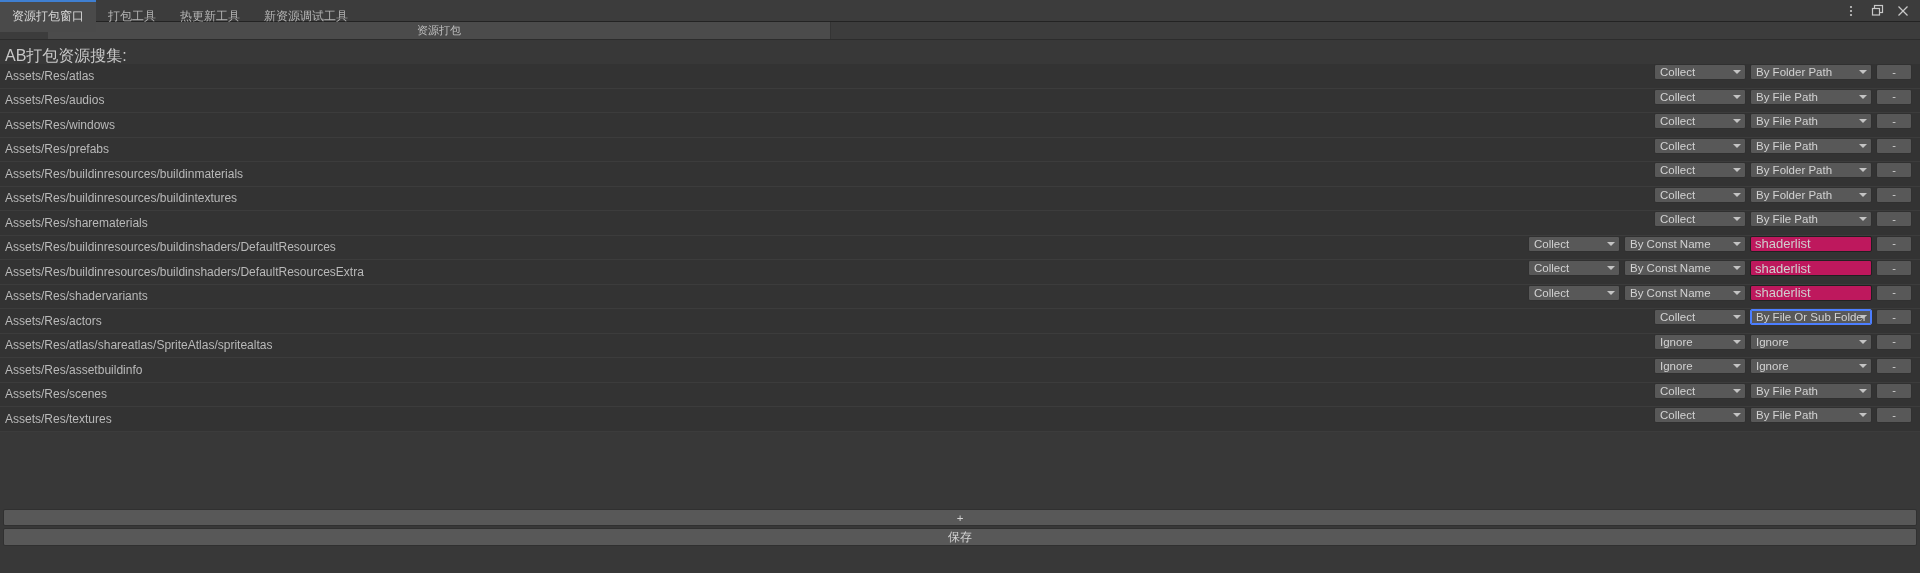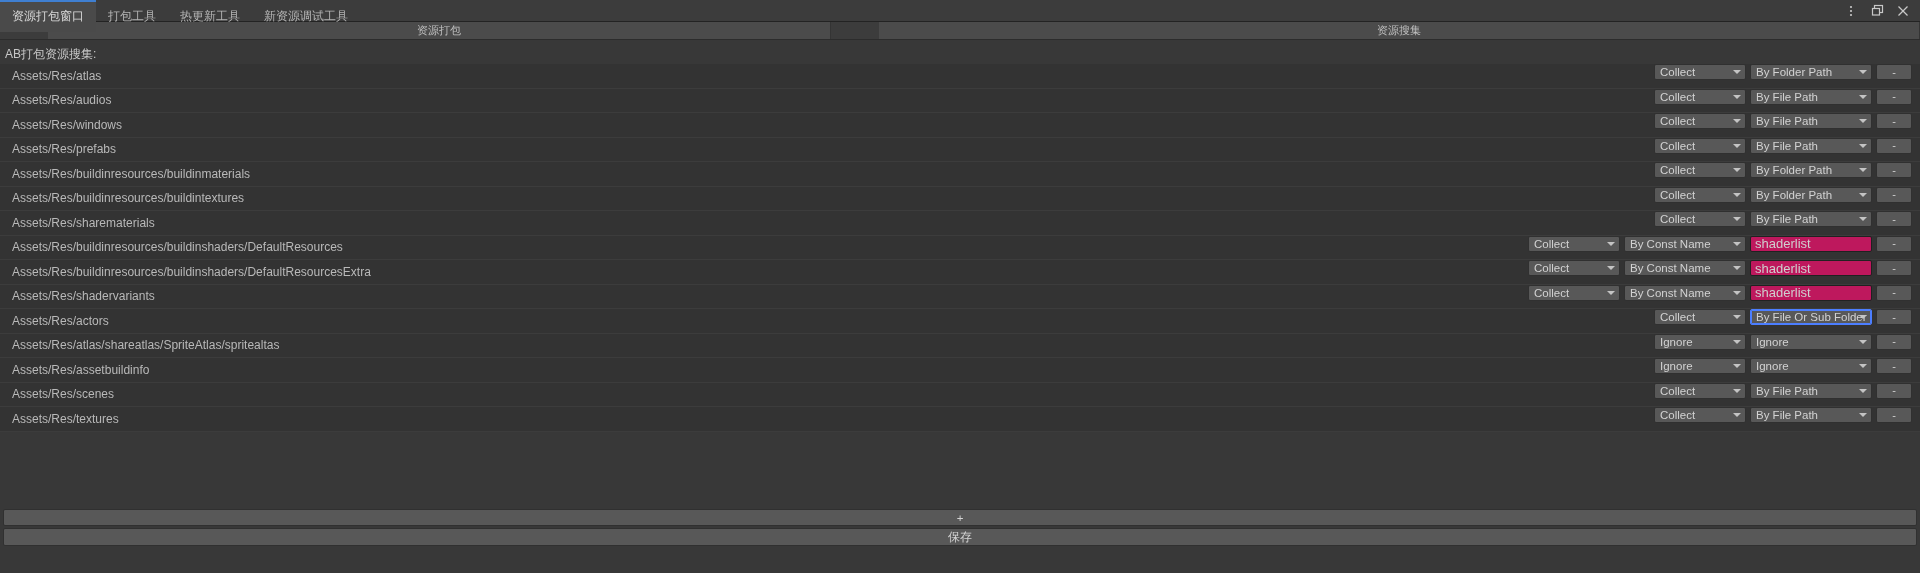--- a/index.html
+++ b/index.html
@@ -80,41 +80,41 @@
   .seg-collect { flex: 1; }
 
   
   .panel {
     background: #383838;
     height: 533px;
     position: relative;
   }
 
   .panel-title {
-    font-size: 12px;
+    font-size: 16px;
     color: #c8c8c8;
     padding: 6px 0 5px 5px;
     height: 24px;
     cursor: default;
   }
 
   
   .rows { }
   .row {
     position: relative;
     height: 24.5px;
     background: #333333;
     border-bottom: 1px solid #3c3c3c;
     display: flex;
     align-items: center;
   }
   .row-path {
     font-size: 12px;
     color: #b9b9b9;
-    padding-left: 12px;
+    padding-left: 5px;
     white-space: nowrap;
     cursor: default;
   }
 
   .row-controls {
     position: absolute;
     top: 0;
     right: 8px;
     height: 100%;
     display: flex;
@@ -238,21 +238,20 @@
       <svg width="12" height="12" viewBox="0 0 12 12">
         <line x1="1.5" y1="1.5" x2="10.5" y2="10.5" stroke="#c8c8c8" stroke-width="1.3"></line>
         <line x1="10.5" y1="1.5" x2="1.5" y2="10.5" stroke="#c8c8c8" stroke-width="1.3"></line>
       </svg>
     </div>
   </div>
 </div>
 
 <div class="section-bar">
   <div class="seg seg-pack">资源打包</div>
-  <div class="seg seg-collect">资源搜集</div>
 </div>
 
 <div class="panel">
   <div class="panel-title">AB打包资源搜集:</div>
 
   <div class="rows" id="rows-host">
       <div class="row">
         <div class="row-path">Assets/Res/atlas</div>
         <div class="row-controls">
           <div class="dd dd-mode">

